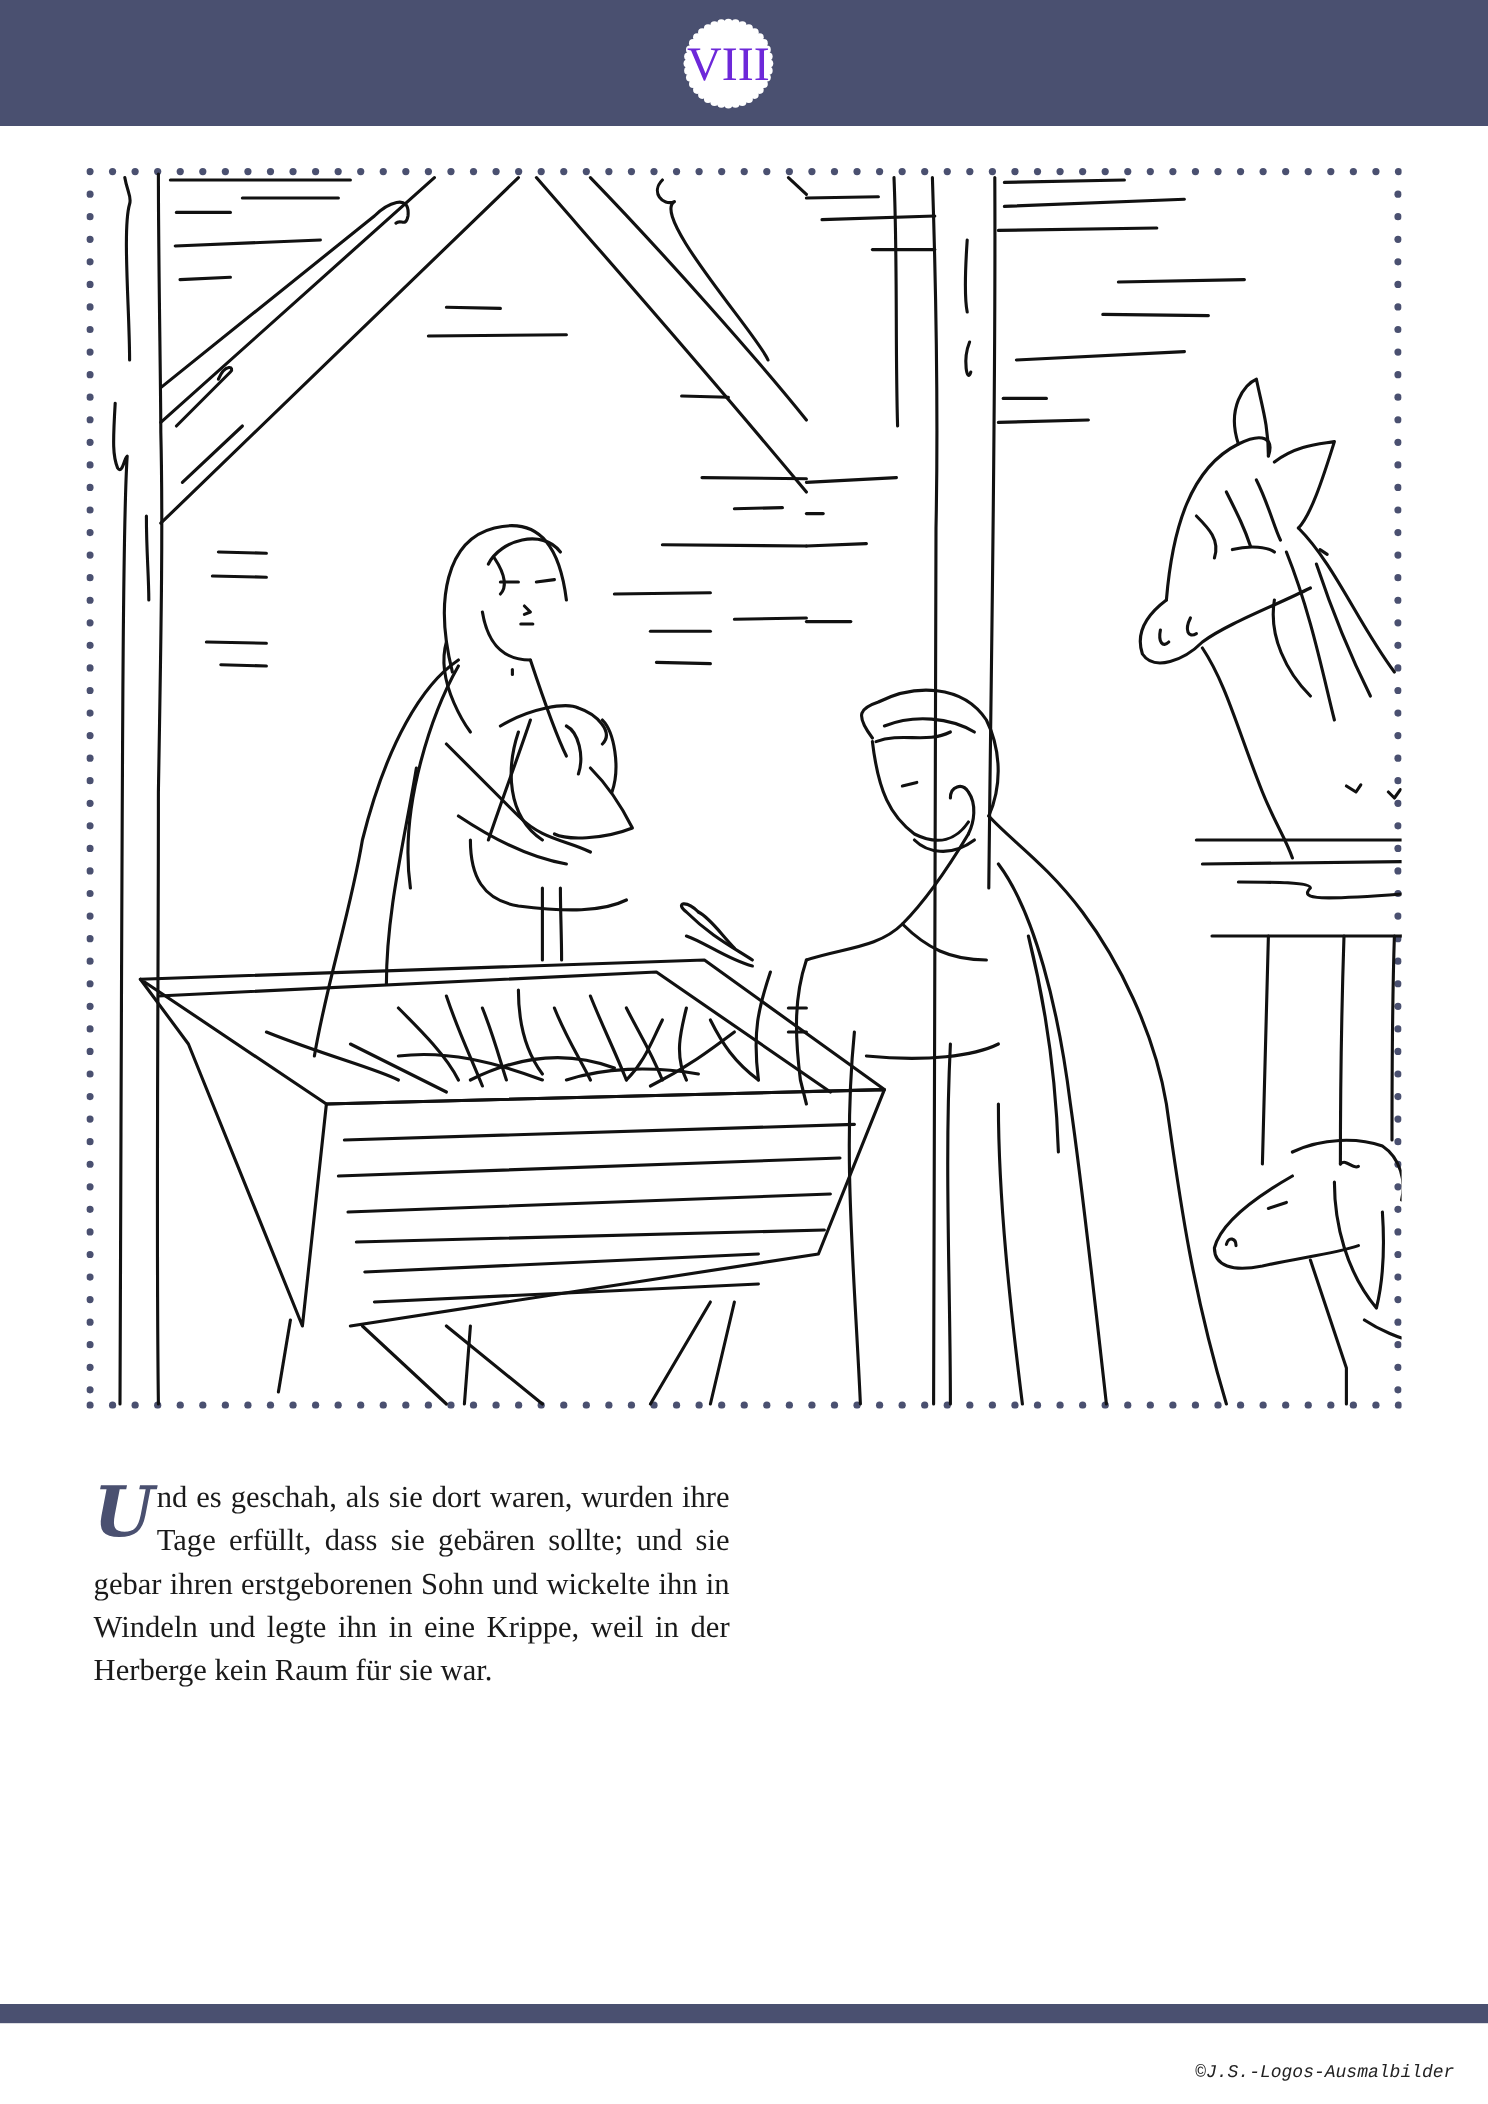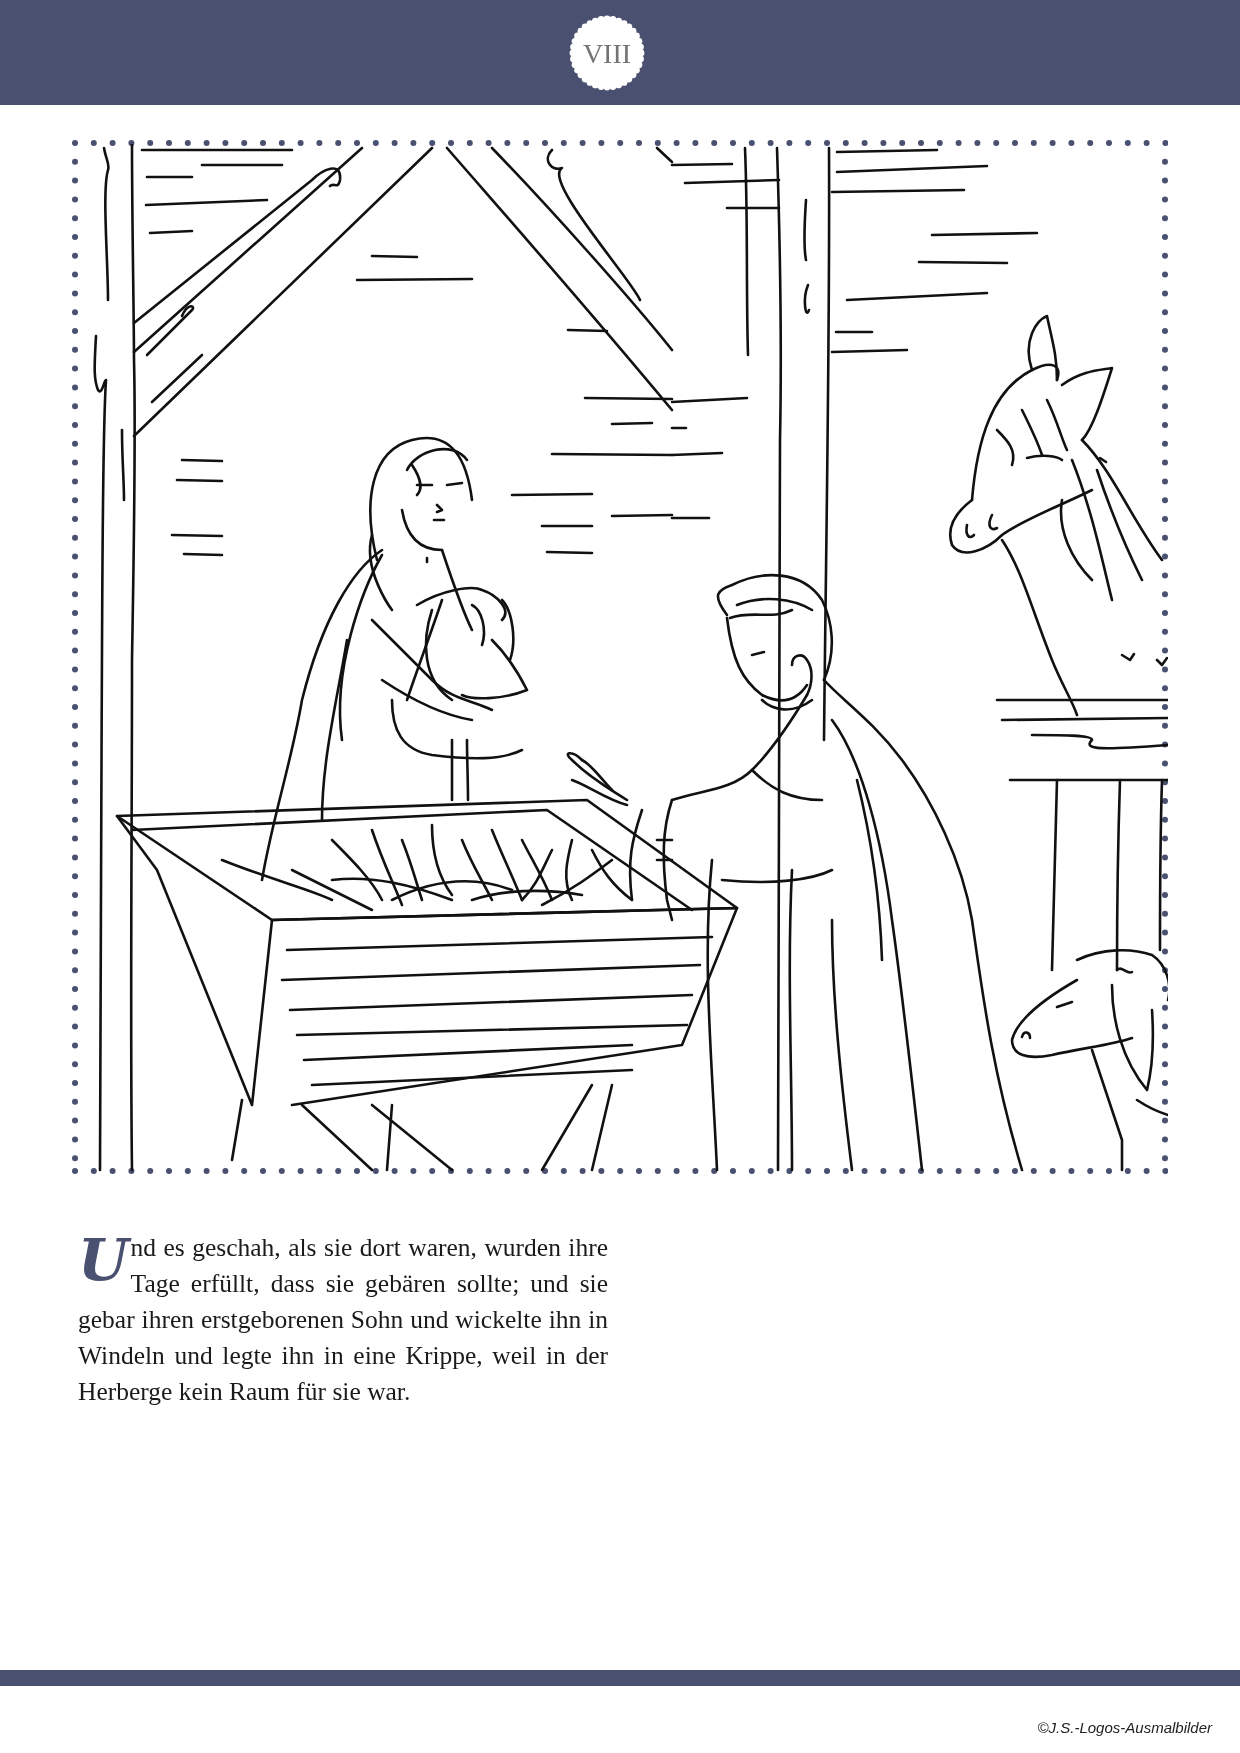--- a/index.html
+++ b/index.html
@@ -1,29 +1,29 @@
 <!DOCTYPE html>
 <html><head>
 <meta charset="utf-8">
 <style>
   html, body { margin: 0; padding: 0; background: #ffffff; }
   body { width: 1240px; height: 1753px; position: relative; overflow: hidden; font-family: "DejaVu Serif", serif; }
   .top-bar { position: absolute; left: 0; top: 0; width: 1240px; height: 105px; background: #4a5070; }
   .badge { position: absolute; left: 568px; top: 14px; width: 78px; height: 78px; }
   .badge svg { position: absolute; left: 0; top: 0; }
   .badge-text { position: absolute; left: 0; top: 0; width: 78px; height: 78px; line-height: 80px; text-align: center;
-    font-family: "Liberation Serif", serif; font-size: 28px; color: #737373; letter-spacing: 0px; }
+    font-family: "Liberation Serif", serif; font-size: 40px; color: #6d28d9; letter-spacing: 0px; }
   .frame { position: absolute; left: 72px; top: 140px; width: 1096px; height: 1034px; }
   .frame svg { position: absolute; left: 0; top: 0; }
   .verse { position: absolute; left: 78px; top: 1230px; width: 530px; font-family: "Liberation Serif", serif;
     font-size: 25.5px; line-height: 36px; color: #1a1a1a; text-align: justify; hyphens: manual; }
   .dropcap { float: left; font-family: "DejaVu Serif", serif; font-style: italic; font-size: 58px; line-height: 52px;
     color: #4a5070; margin: 4px 2px 0 0; font-weight: bold; }
   .bottom-bar { position: absolute; left: 0; top: 1670px; width: 1240px; height: 16px; background: #4a5070; }
-  .copyright { position: absolute; right: 28px; top: 1719px; font-family: Liberation Sans, sans-serif; font-style: italic;
+  .copyright { position: absolute; right: 28px; top: 1719px; font-family: Liberation Mono, monospace; font-style: italic;
     font-size: 15px; color: #222; }
 </style>
 </head>
 <body>
 
 <div class="top-bar"></div>
 
 <div class="badge">
   <svg width="78" height="78" viewBox="0 0 78 78">
     <g fill="#ffffff">

